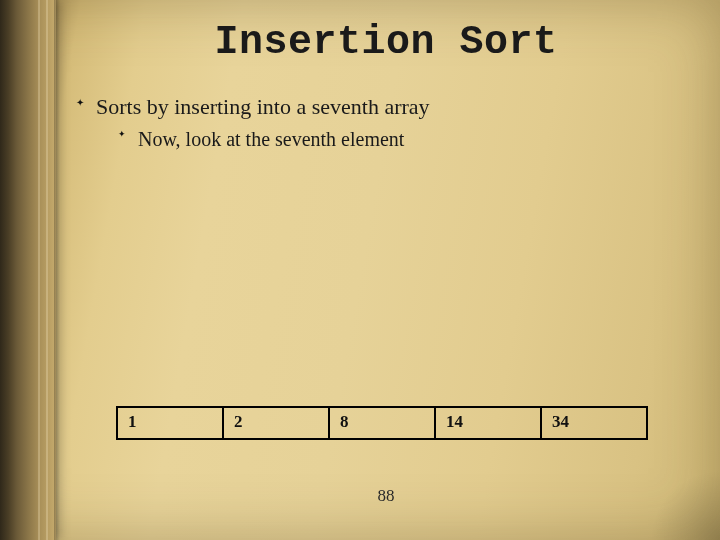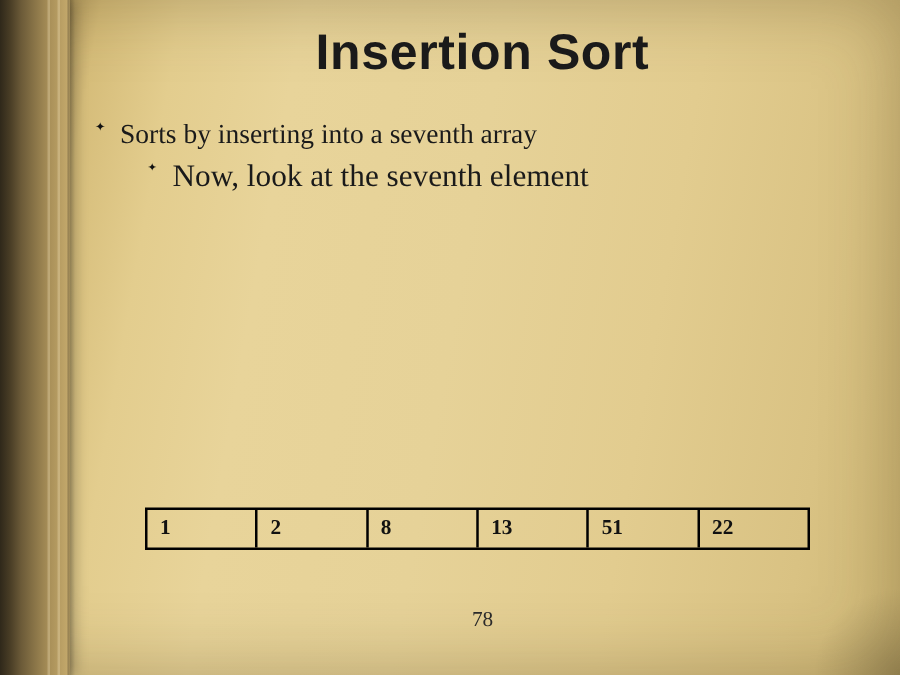--- a/index.html
+++ b/index.html
@@ -67,21 +67,21 @@
     bottom: 14px;
   }
   .title {
     text-align: center;
     font-size: 40px;
     font-weight: 700;
     color: #1a1a1a;
     letter-spacing: 0.5px;
     margin-top: 6px;
     margin-bottom: 28px;
-    font-family: Liberation Sans, sans-serif;
+    font-family: Liberation Mono, monospace;
   }
   ul.bullets {
     list-style: none;
     padding-left: 4px;
   }
   ul.bullets > li {
     position: relative;
     padding-left: 22px;
     font-size: 22px;
     color: #1a1a1a;
@@ -97,21 +97,21 @@
     color: #111;
   }
   ul.sub {
     list-style: none;
     padding-left: 22px;
     margin-top: 4px;
   }
   ul.sub > li {
     position: relative;
     padding-left: 20px;
-    font-size: 25px;
+    font-size: 20px;
     color: #1a1a1a;
     line-height: 1.3;
   }
   ul.sub > li::before {
     content: "✦";
     position: absolute;
     left: 0;
     top: 3px;
     font-size: 9px;
     color: #111;
@@ -173,22 +173,21 @@
             <span>Now, look at the seventh element</span>
           </li>
         </ul>
       </li>
     </ul>
 
     <div class="array">
       <div class="cell">1</div>
       <div class="cell">2</div>
       <div class="cell">8</div>
-      <div class="cell">13</div>
-      <div class="cell">51</div>
-      <div class="cell">22</div>
+      <div class="cell">14</div>
+      <div class="cell">34</div>
     </div>
 
-    <div class="pagenum">78</div>
+    <div class="pagenum">88</div>
   </div>
 
   <div class="corner-shadow"></div>
 </div>
 
 </body></html>

